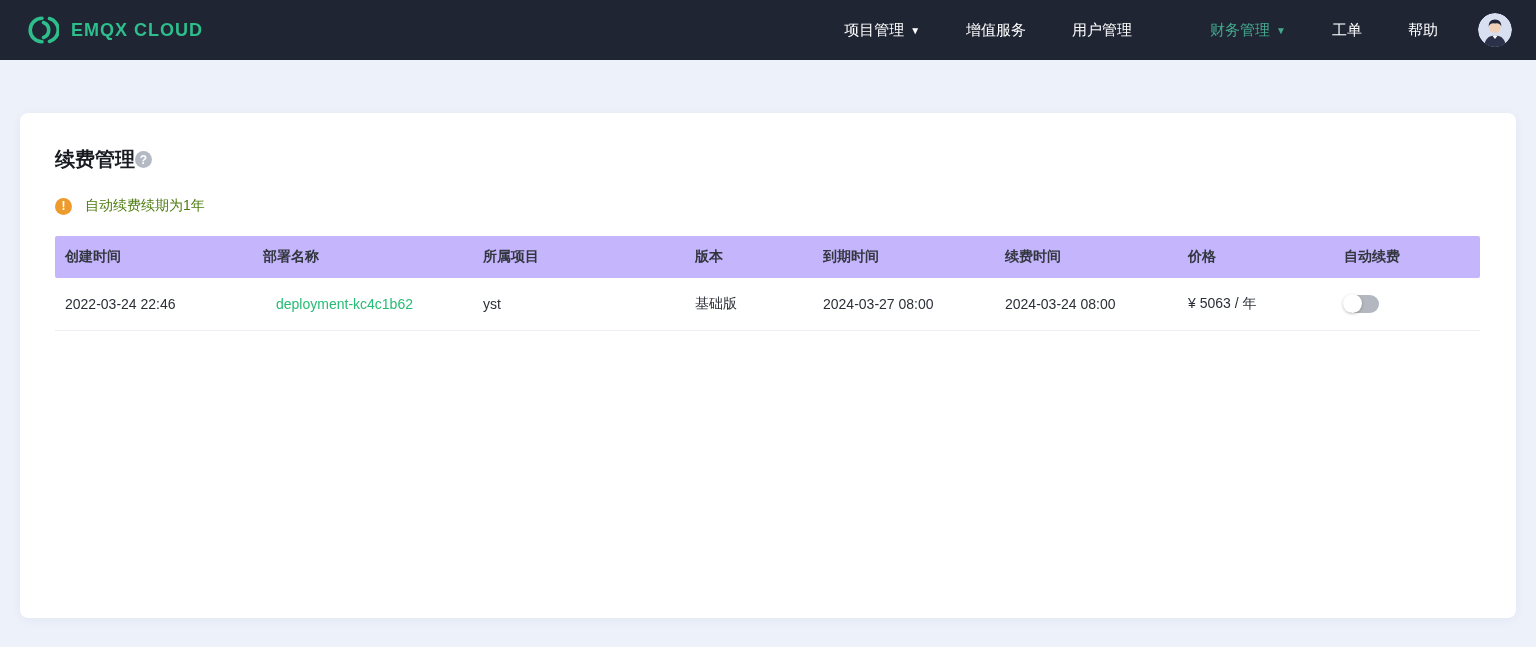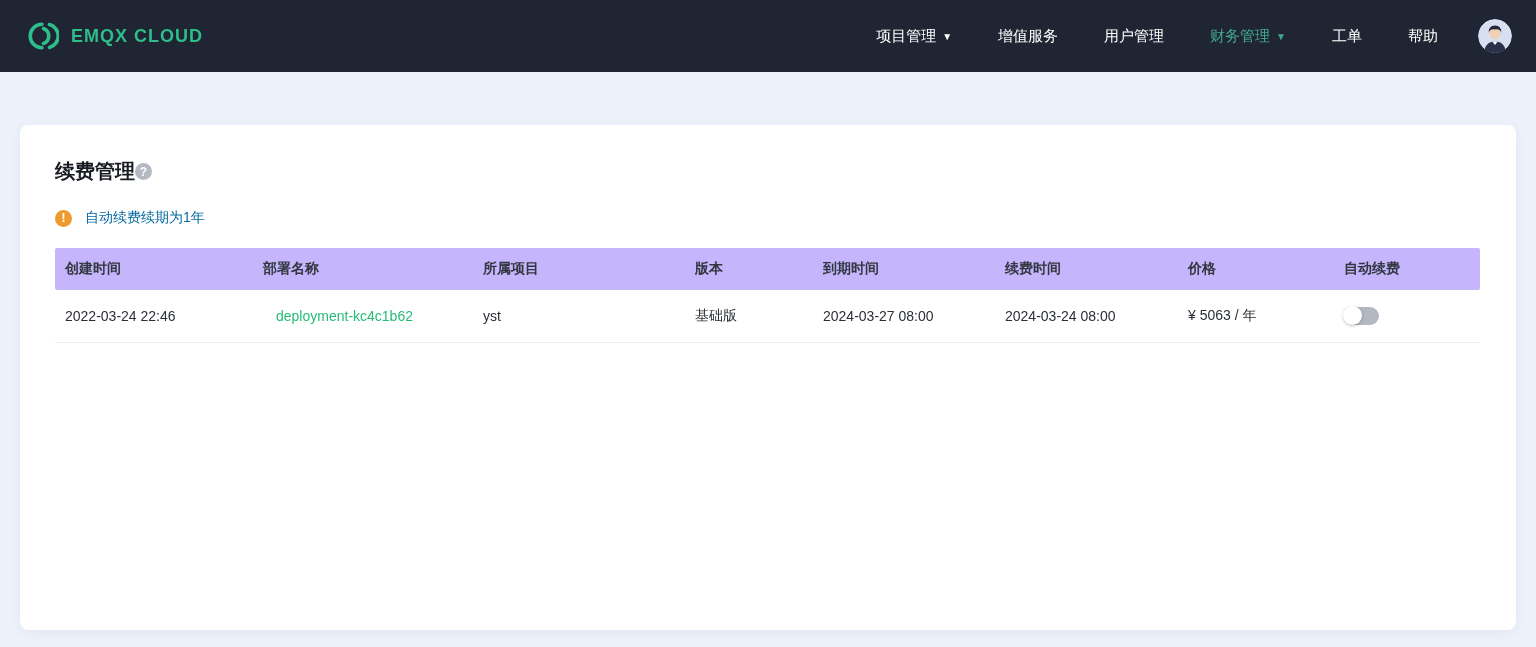--- a/index.html
+++ b/index.html
@@ -5,21 +5,21 @@
   * { margin:0; padding:0; box-sizing:border-box; }
   html,body { width:1536px; height:647px; overflow:hidden; }
   body {
     font-family:"Liberation Sans","DejaVu Sans",sans-serif;
     background:#edf1fa;
     color:#2b2f36;
   }
 
   
   .navbar {
-    height:72px;
+    height:60px;
     background:#1f2533;
     display:flex;
     align-items:center;
     padding:0 24px 0 22px;
   }
   .brand {
     display:flex;
     align-items:center;
     gap:12px;
     cursor:pointer;
@@ -39,21 +39,21 @@
   }
   .nav-item {
     color:#ffffff;
     font-size:15px;
     cursor:pointer;
     display:flex;
     align-items:center;
     gap:6px;
     white-space:nowrap;
   }
-  .nav-item.active { color:#44a98e; }
+  .nav-item.active { color:#44a98e;margin-left:32px; }
   .caret {
     font-size:10px;
     line-height:1;
     transform:translateY(1px);
   }
   .avatar {
     width:34px; height:34px;
     border-radius:50%;
     overflow:hidden;
     cursor:pointer;
@@ -102,21 +102,21 @@
     background:#ee9b2d;
     color:#ffffff;
     font-size:12px;
     font-weight:bold;
     display:flex;
     align-items:center;
     justify-content:center;
     flex:0 0 auto;
   }
   .notice-text {
-    color:#0369a1;
+    color:#4d7c0f;
     font-size:14px;
   }
 
   
   .table { margin-top:21px; width:1425px; border-collapse:collapse; table-layout:fixed; }
   .table thead th {
     background:#c4b5fd;
     height:42px;
     text-align:left;
     font-size:14px;

